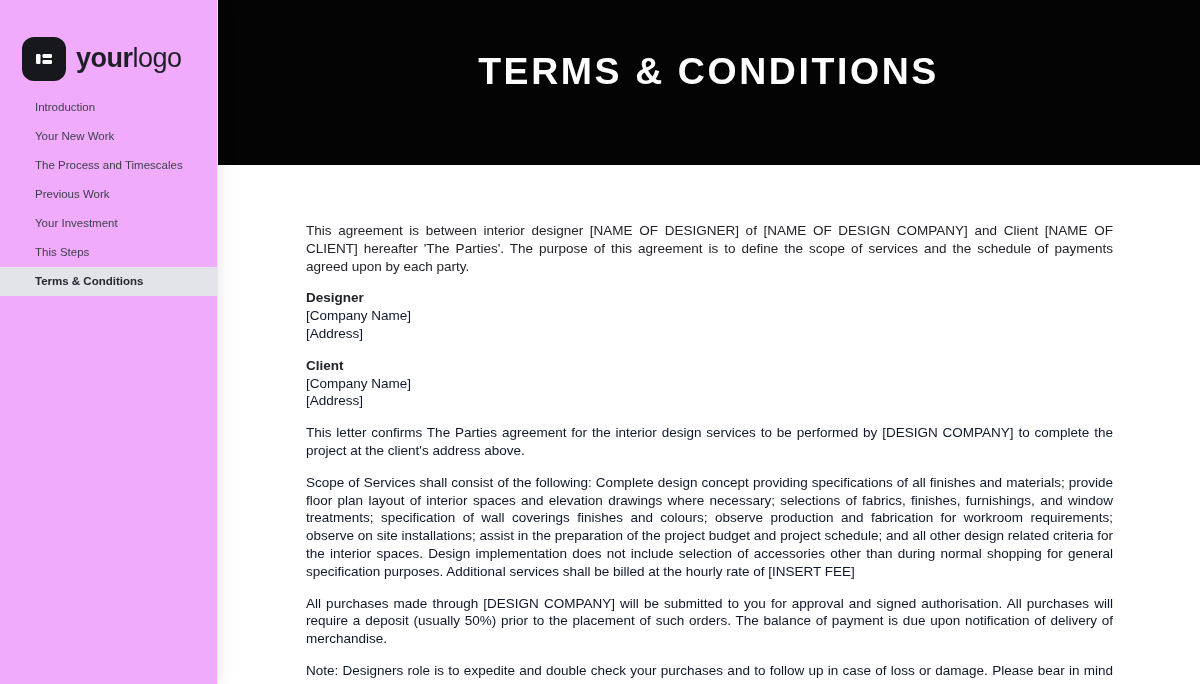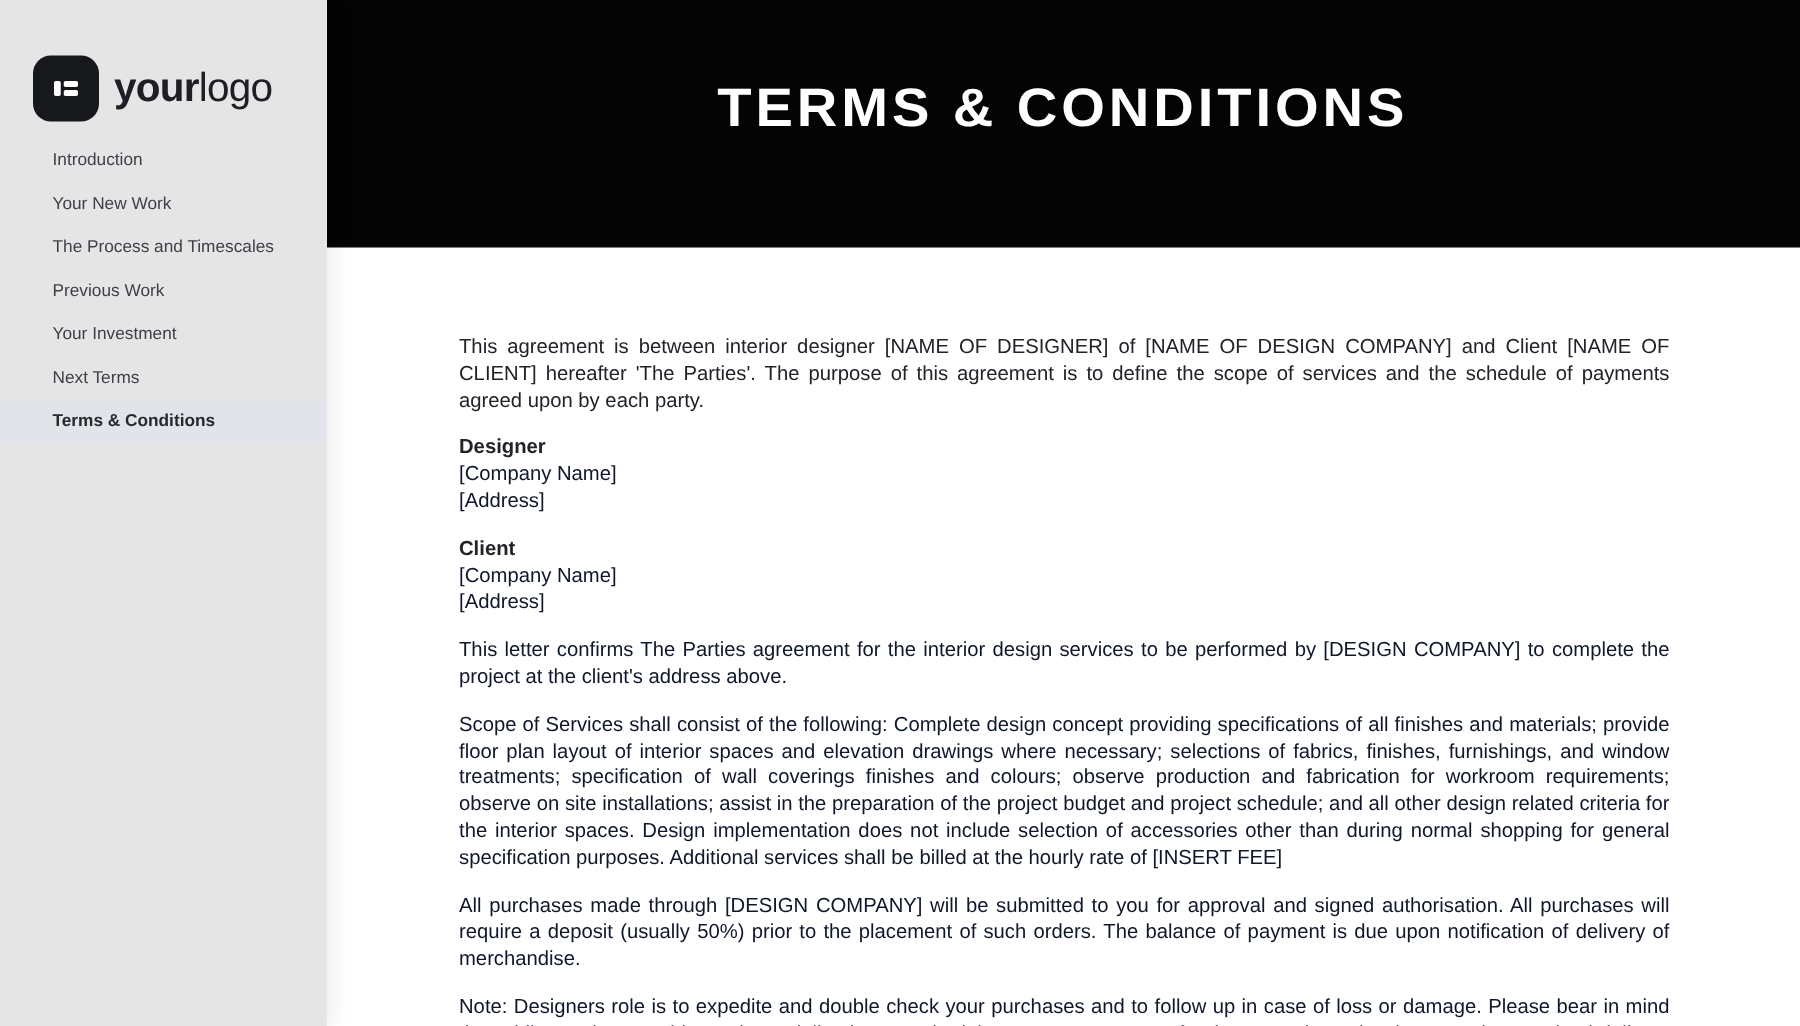--- a/index.html
+++ b/index.html
@@ -10,21 +10,21 @@
     position: relative;
     color: #3e3f43;
   }
   .page { width: 1200px; height: 684px; position: relative; overflow: hidden; }
 
   
   .sidebar {
     position: absolute;
     left: 0; top: 0;
     width: 218px; height: 684px;
-    background: #e5e5e5;
+    background: #f0abfc;
     z-index: 3;
     border-right: 1px solid #e8e8ea;
     box-shadow: 4px 0 14px rgba(0,0,0,0.07);
   }
   .logo {
     display: flex;
     align-items: center;
     gap: 10px;
     padding: 25px 0 0 22px;
     height: 92px;
@@ -131,21 +131,21 @@
       </span>
       <span class="logo-text"><span class="lt-bold">your</span><span class="lt-light">logo</span></span>
     </div>
 
     <nav class="nav">
       <div class="nav-item">Introduction</div>
       <div class="nav-item">Your New Work</div>
       <div class="nav-item">The Process and Timescales</div>
       <div class="nav-item">Previous Work</div>
       <div class="nav-item">Your Investment</div>
-      <div class="nav-item">Next Terms</div>
+      <div class="nav-item">This Steps</div>
       <div class="nav-item active">Terms &amp; Conditions</div>
     </nav>
   </aside>
 
   <header class="banner">
     <h1>TERMS &amp; CONDITIONS</h1>
   </header>
 
   <main class="content">
     <p class="bold-para">This agreement is between interior designer [NAME OF DESIGNER] of [NAME OF DESIGN COMPANY] and Client [NAME OF CLIENT] hereafter 'The Parties'. The purpose of this agreement is to define the scope of services and the schedule of payments agreed upon by each party.</p>

